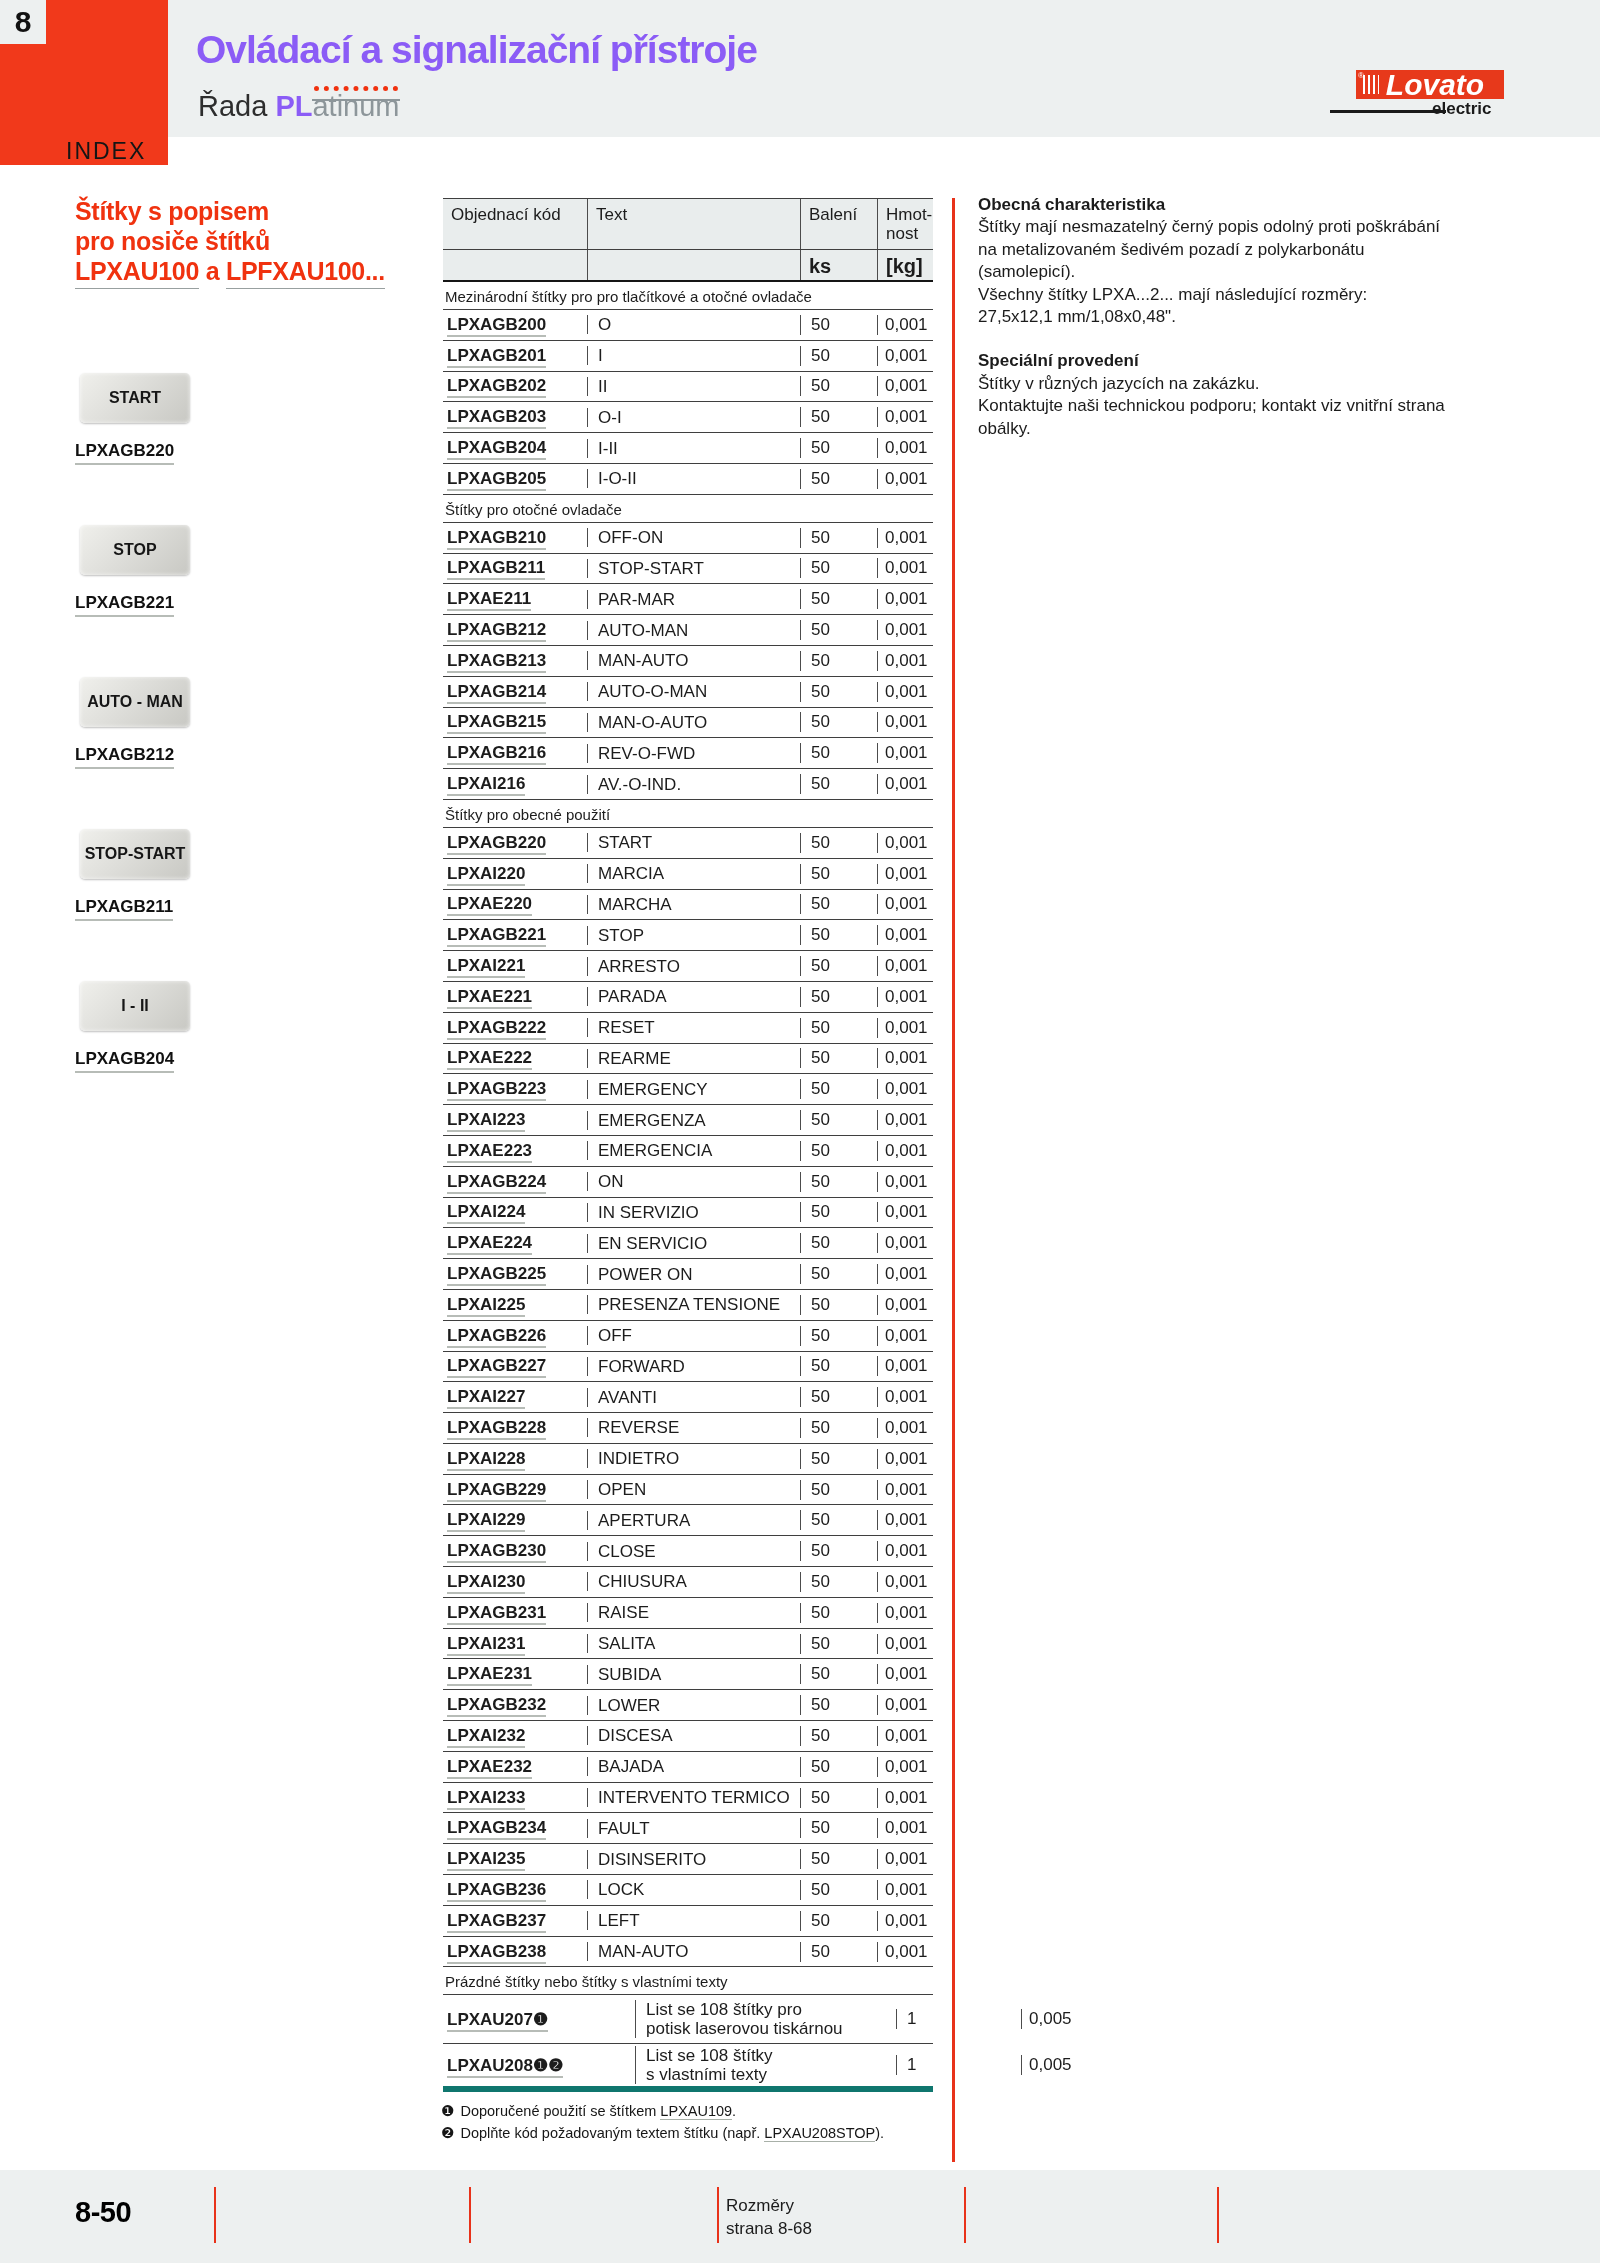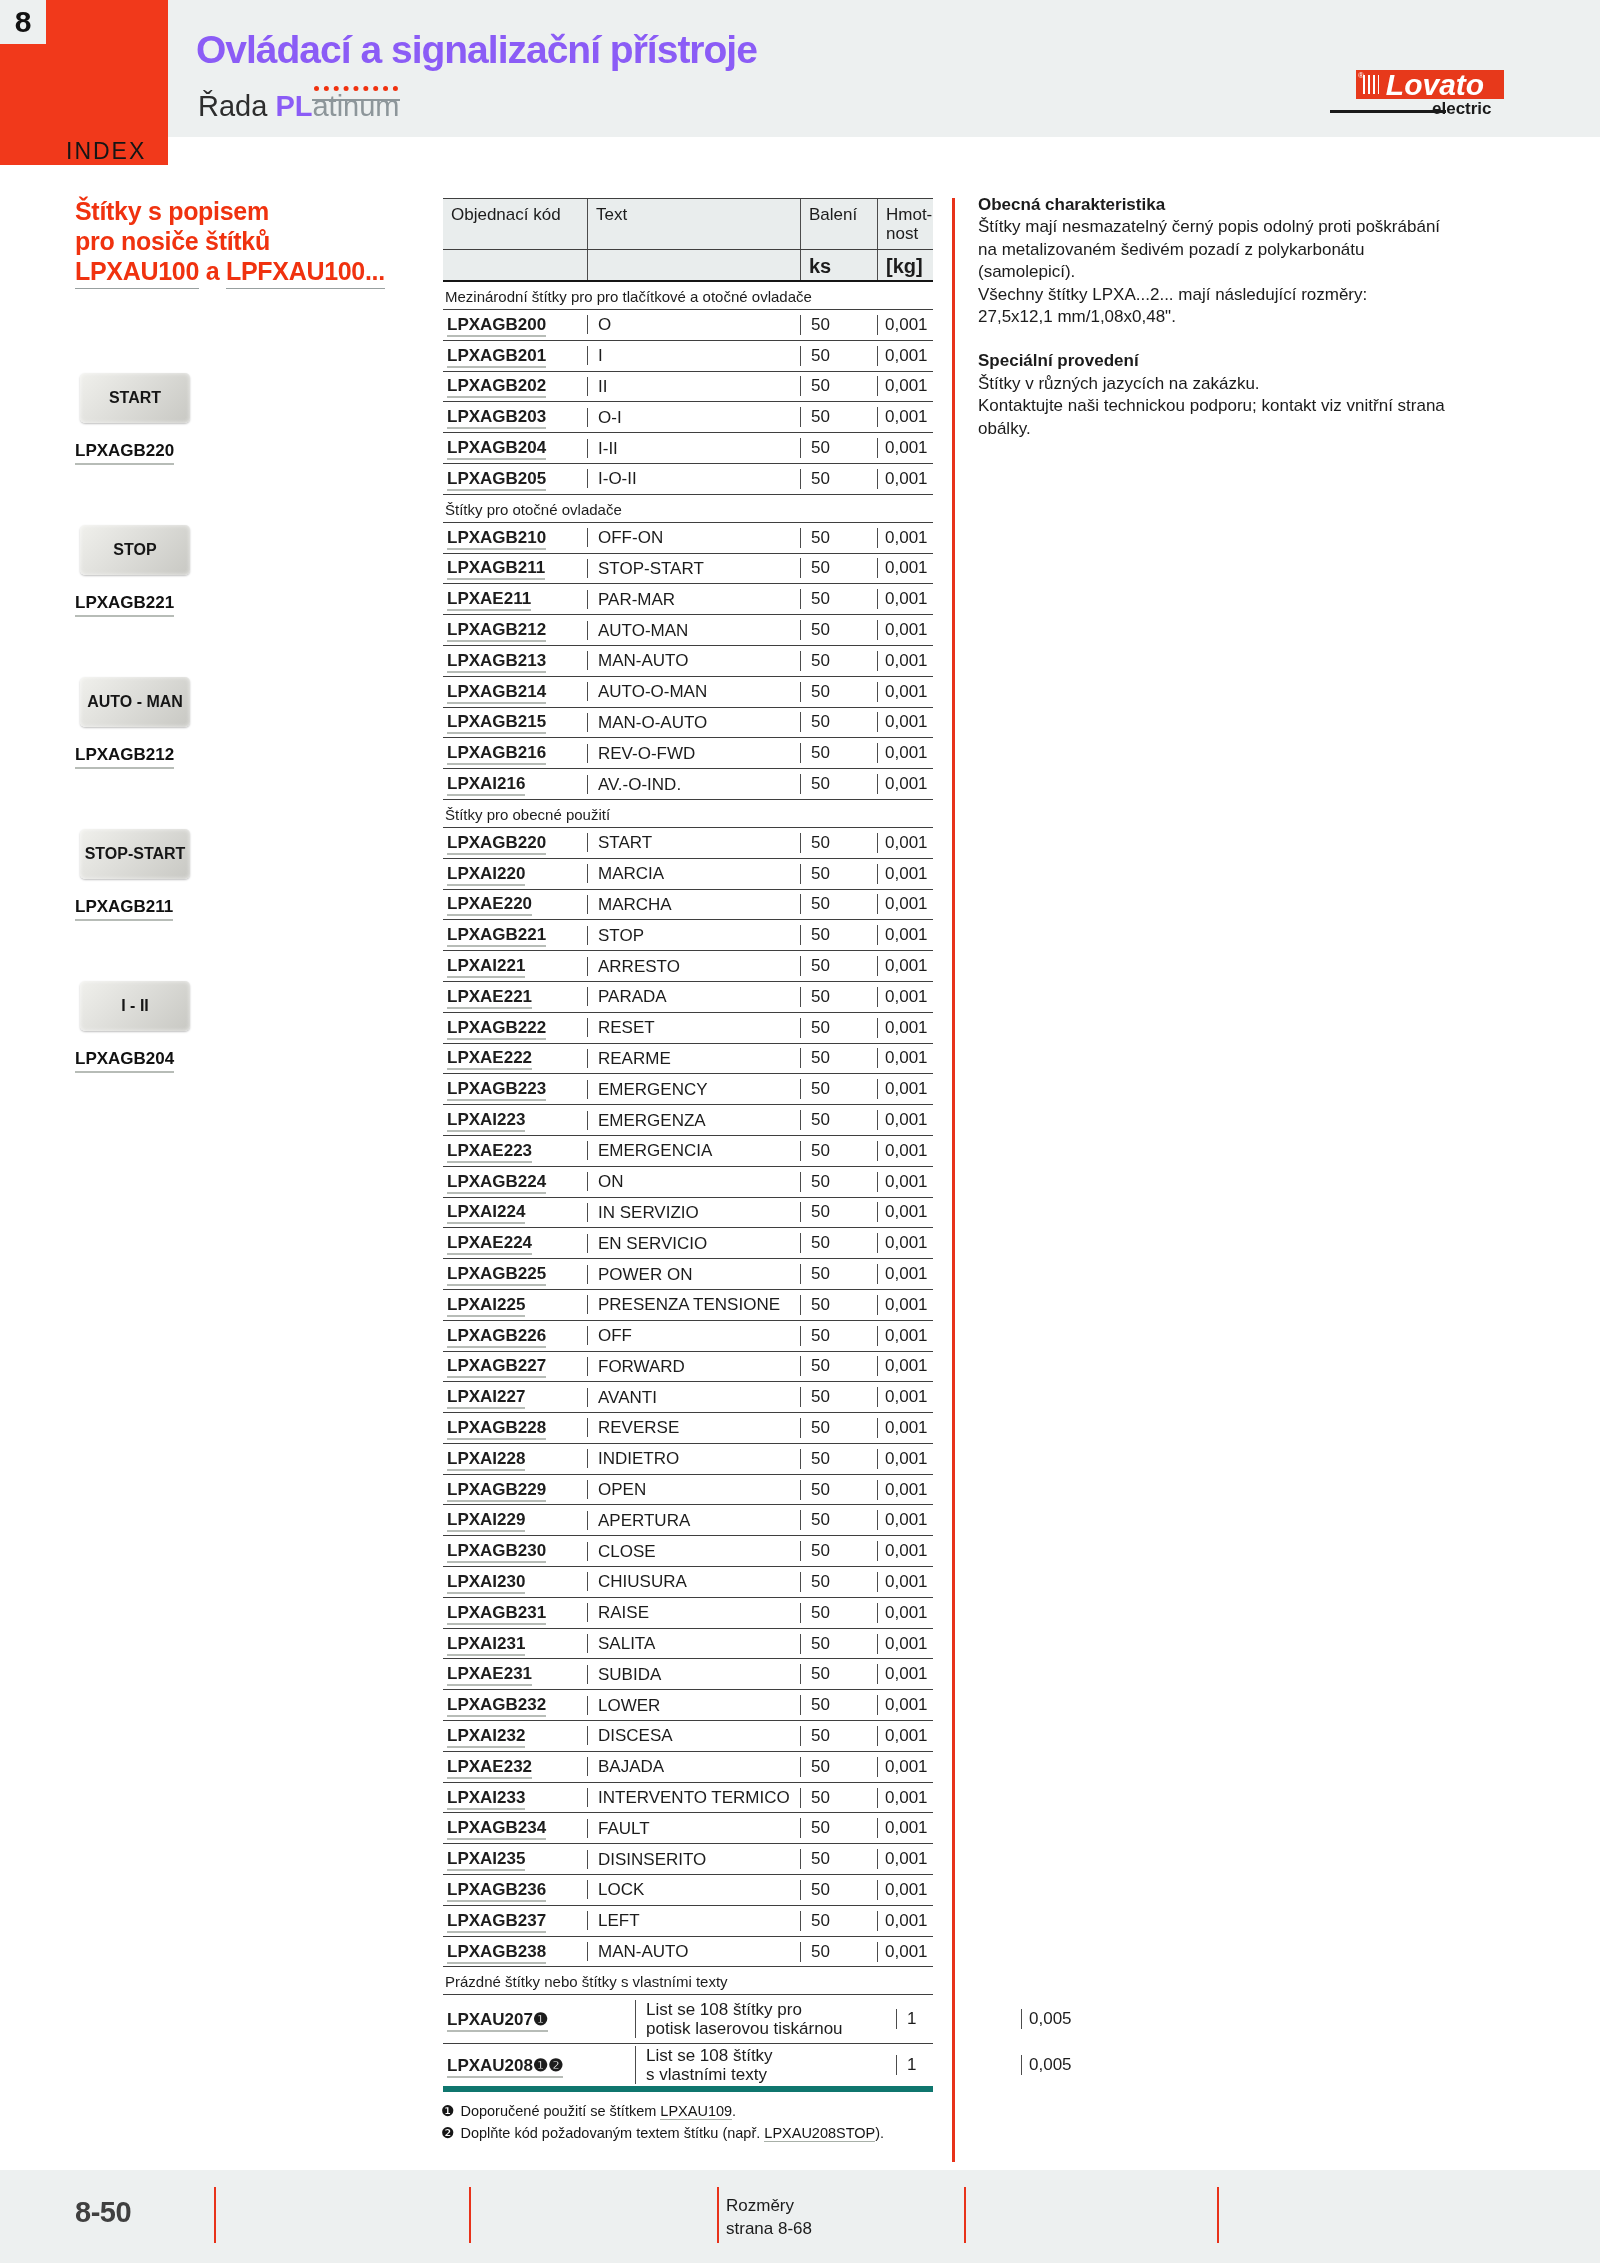--- a/index.html
+++ b/index.html
@@ -88,21 +88,21 @@
   .red-divider { left:952px; top:198px; width:3px; height:1964px; background:#e8321a; }
 
   
   .info { left:978px; top:194px; width:565px; font-size:17px; line-height:22.4px; color:#1b1b1b; }
   .info h3 { font-size:17px; font-weight:bold; line-height:22.4px; }
   .info .gap { height:22px; }
 
   
   .footer-band { left:0; top:2170px; width:1600px; height:93px; background:#edf0f0; }
   .footer-tick { top:2187px; width:2px; height:56px; background:#e8321a; }
-  .footer-page { left:75px; top:2196px; font-size:29px; font-weight:bold; color:#404040; letter-spacing:-0.5px; }
+  .footer-page { left:75px; top:2196px; font-size:29px; font-weight:bold; color:#000000; letter-spacing:-0.5px; }
   .footer-note { left:726px; top:2194px; font-size:17px; line-height:23px; color:#1b1b1b; }
 </style>
 </head>
 <body>
 
 <div class="abs header-band"></div>
 <div class="abs chapter-block">
   <div class="chapter-num-notch">8</div>
   <div class="abs index-label">INDEX</div>
 </div>

